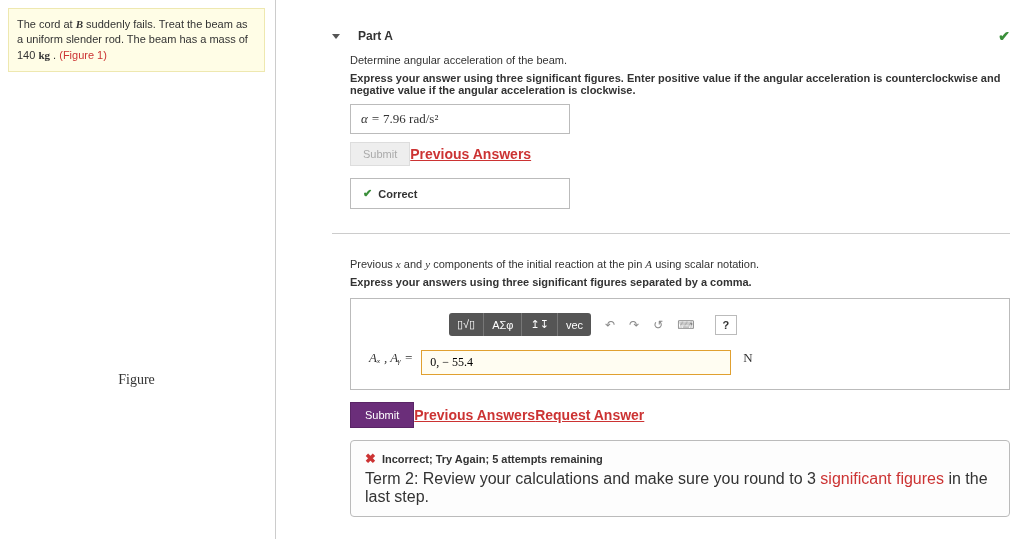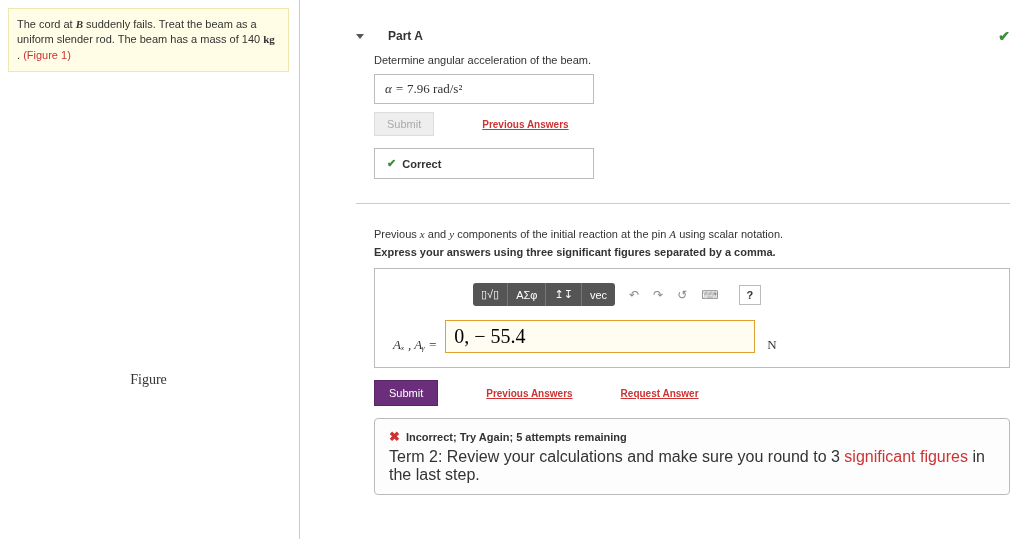--- a/index.html
+++ b/index.html
@@ -1,51 +1,51 @@
 <!DOCTYPE html>
 <html><head>
 <meta charset="utf-8">
 <style>
   * { box-sizing: border-box; margin: 0; padding: 0; }
   body { font-family: Arial, Helvetica, sans-serif; font-size: 11px; color: #333; background: #fff; width: 1024px; height: 539px; position: relative; }
   .layout { display: flex; height: 100%; }
-  .left { width: 300px; border-right: 1px solid #ccc; padding: 8px 10px 8px 8px; display: flex; flex-direction: column; }
+  .left { width: 276px; border-right: 1px solid #ccc; padding: 8px 10px 8px 8px; display: flex; flex-direction: column; }
   .right { flex: 1; padding: 8px 14px 8px 56px; }
   .problem-box { background: #fffde6; border: 1px solid #eee8b0; padding: 8px; font-size: 11px; line-height: 1.4; }
   .problem-box b { font-style: italic; font-family: 'Times New Roman', serif; }
   .figlink { color: #c33; }
   .figure-label { font-family: 'Times New Roman', serif; font-size: 14px; margin-top: 300px; }
   .figure-bar { display: flex; align-items: center; justify-content: space-between; flex-direction: column; }
   .pager { display: flex; align-items: center; gap: 6px; font-size: 11px; }
   .pager-btn { width: 18px; height: 18px; border: 1px solid #ccc; border-radius: 50%; display: flex; align-items: center; justify-content: center; color: #999; background: #fff; cursor: pointer; }
   .figure-img { margin-top: 28px; padding-left: 30px; }
-  .part-header { display: flex; align-items: center; gap: 24px; margin-top: 20px; }
+  .part-header { display: flex; align-items: center; gap: 18px; margin-top: 20px; }
   .chev { width: 0; height: 0; border-left: 4px solid transparent; border-right: 4px solid transparent; border-top: 5px solid #555; }
   .part-title { font-weight: bold; font-size: 12px; }
   .checkmark-big { margin-left: auto; color: #3a8f3a; font-size: 14px; font-weight: bold; }
   .part-body { padding: 10px 0 10px 18px; }
   .instr { margin-bottom: 6px; }
   .bold { font-weight: bold; }
   .answer-box { border: 1px solid #bbb; padding: 6px 10px; width: 220px; margin-top: 8px; font-family: 'Times New Roman', serif; font-size: 13px; }
   .submit-row { margin-top: 8px; display: flex; align-items: center; }
   .submit-dis { background: #eee; color: #aaa; border: 1px solid #ddd; padding: 5px 12px; font-size: 11px; cursor: not-allowed; }
-  .prev-link { color: #c33; text-decoration: underline; font-size: 10px; font-weight: bold; cursor: pointer; margin-left: 48px; }
+  .prev-link { color: #c33; text-decoration: underline; font-size: 14px; font-weight: bold; cursor: pointer; }
   .correct-box { border: 1px solid #bbb; padding: 8px 12px; width: 220px; margin-top: 12px; display: flex; align-items: center; gap: 6px; font-weight: bold; }
   .correct-box .chk { color: #3a8f3a; }
   hr.sep { border: none; border-top: 1px solid #ccc; margin: 14px 0; }
   .answer-area { border: 1px solid #bbb; padding: 14px 18px; margin-top: 10px; position: relative; }
   .toolbar { display: inline-flex; background: #555; border-radius: 3px; overflow: hidden; margin-left: 80px; }
   .toolbar span { color: #fff; font-size: 11px; padding: 5px 8px; border-right: 1px solid #777; display: flex; align-items: center; font-family: Arial; }
   .toolbar span:last-child { border-right: none; }
   .help-btn { display: inline-block; border: 1px solid #bbb; padding: 3px 7px; margin-left: 20px; font-weight: bold; cursor: pointer; }
   .icon-row { display: flex; align-items: center; }
   .ghost-icons { display: inline-flex; gap: 14px; margin-left: 14px; color: #888; font-size: 12px; }
-  .input-row { display: flex; align-items: flex-end; margin-top: 14px; gap: 8px; }
+  .input-row { display: flex; align-items: flex-start; margin-top: 14px; gap: 8px; }
   .eq-label { font-family: 'Times New Roman', serif; font-style: italic; font-size: 13px; }
-  .big-input { flex: 0 0 310px; border: 1px solid #e0a030; background: #fffdf2; padding: 4px 8px; font-size: 20px; font-family: 'Times New Roman', serif; }
+  .big-input { flex: 0 0 310px; border: 1px solid #e0a030; background: #fffdf2; padding: 4px 8px; font-size: 12px; font-family: 'Times New Roman', serif; }
   .unit { font-family: 'Times New Roman', serif; font-size: 13px; margin-left: 4px; }
   .submit-btn { background: #6b2e7a; color: #fff; border: 1px solid #5a2566; padding: 6px 14px; font-size: 11px; cursor: pointer; }
   .feedback-box { border: 1px solid #bbb; border-radius: 4px; padding: 10px 14px; margin-top: 12px; background: #fdfdfd; }
   .fb-title { font-weight: bold; display: flex; align-items: center; gap: 6px; margin-bottom: 4px; }
   .fb-x { color: #c33; font-weight: bold; font-size: 13px; }
   .fb-body { font-size: 16px; color: #333; }
   .sigfig { color: #c33; }
   svg text { font-family: 'Times New Roman', serif; }
 </style>
 </head>
@@ -98,20 +98,21 @@
 
   <div class="right">
 
     <div class="part-header">
       <span class="chev"></span>
       <span class="part-title">Part A</span>
       <span class="checkmark-big">✔</span>
     </div>
     <div class="part-body">
       <div class="instr">Determine angular acceleration of the beam.</div>
+      <div class="instr bold">Express your answer using three significant figures. Enter positive value if the angular acceleration is counterclockwise and negative value if the angular acceleration is clockwise.</div>
       <div class="answer-box">
         <span style="font-style:italic">α =</span>
         <span>7.96</span>
         <span>rad/s²</span>
       </div>
       <div class="submit-row">
         <button class="submit-dis">Submit</button>
         <span class="prev-link">Previous Answers</span>
       </div>
       <div class="correct-box">

